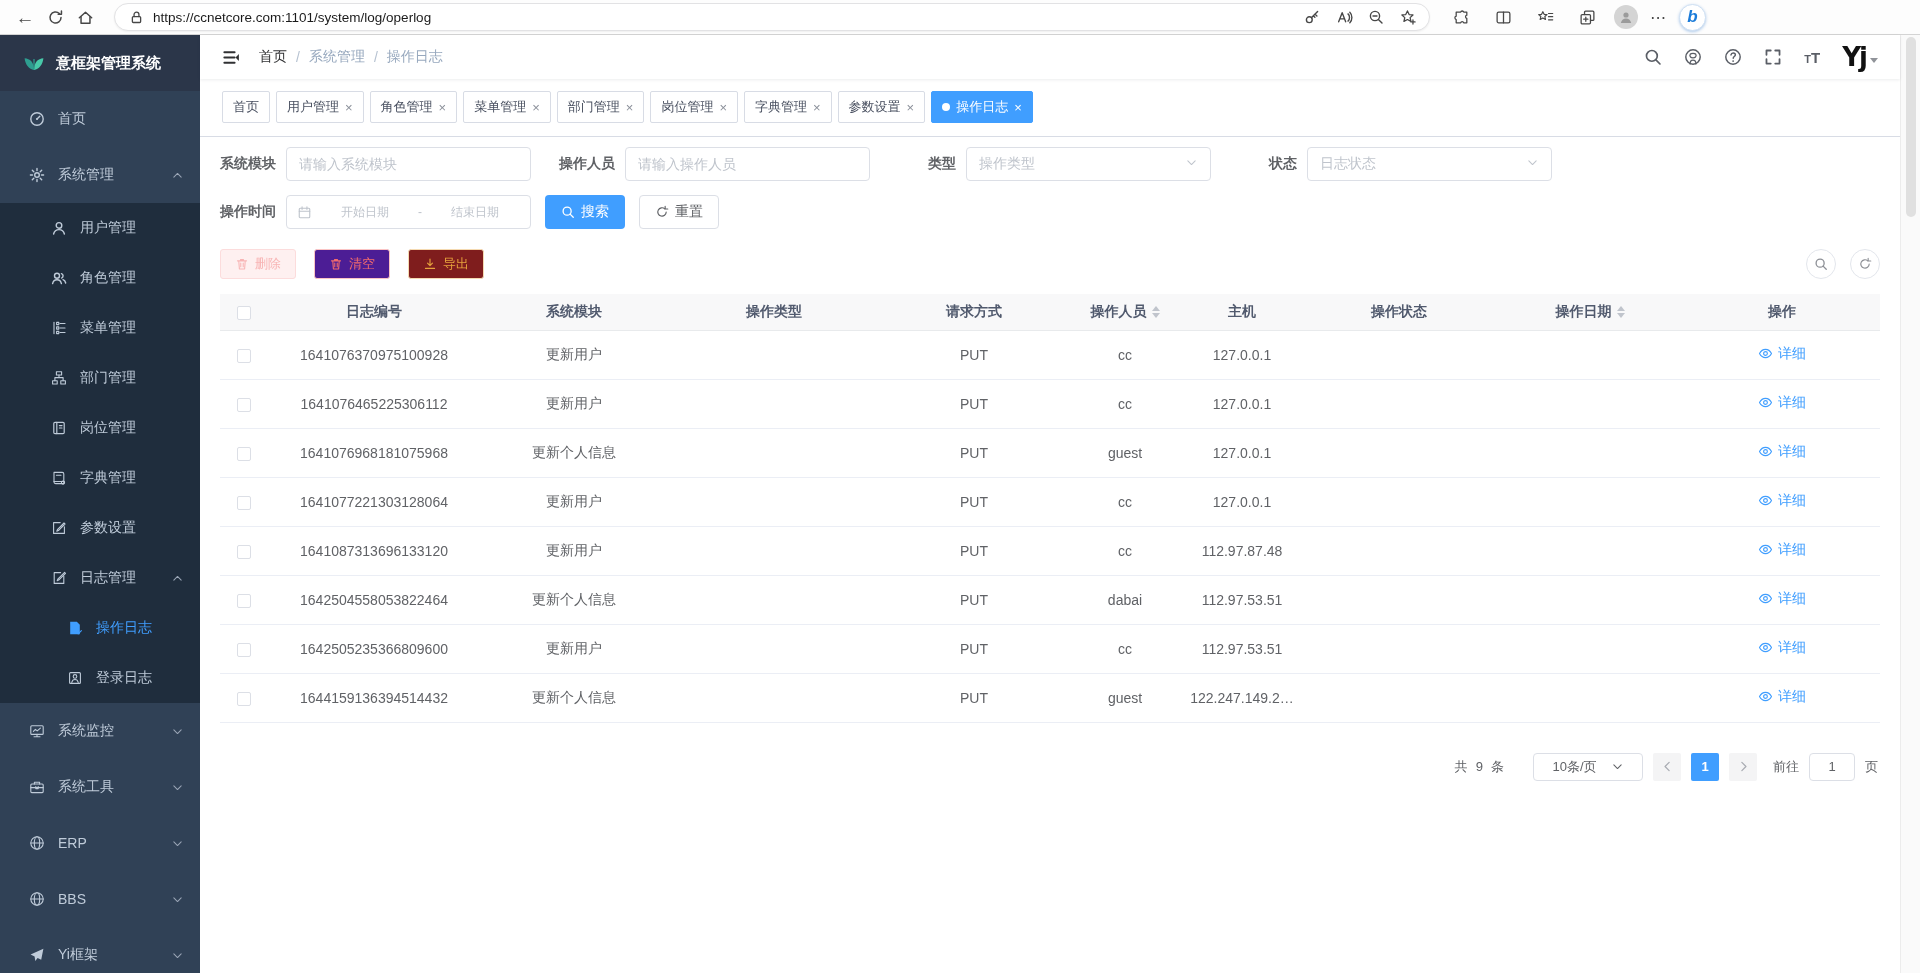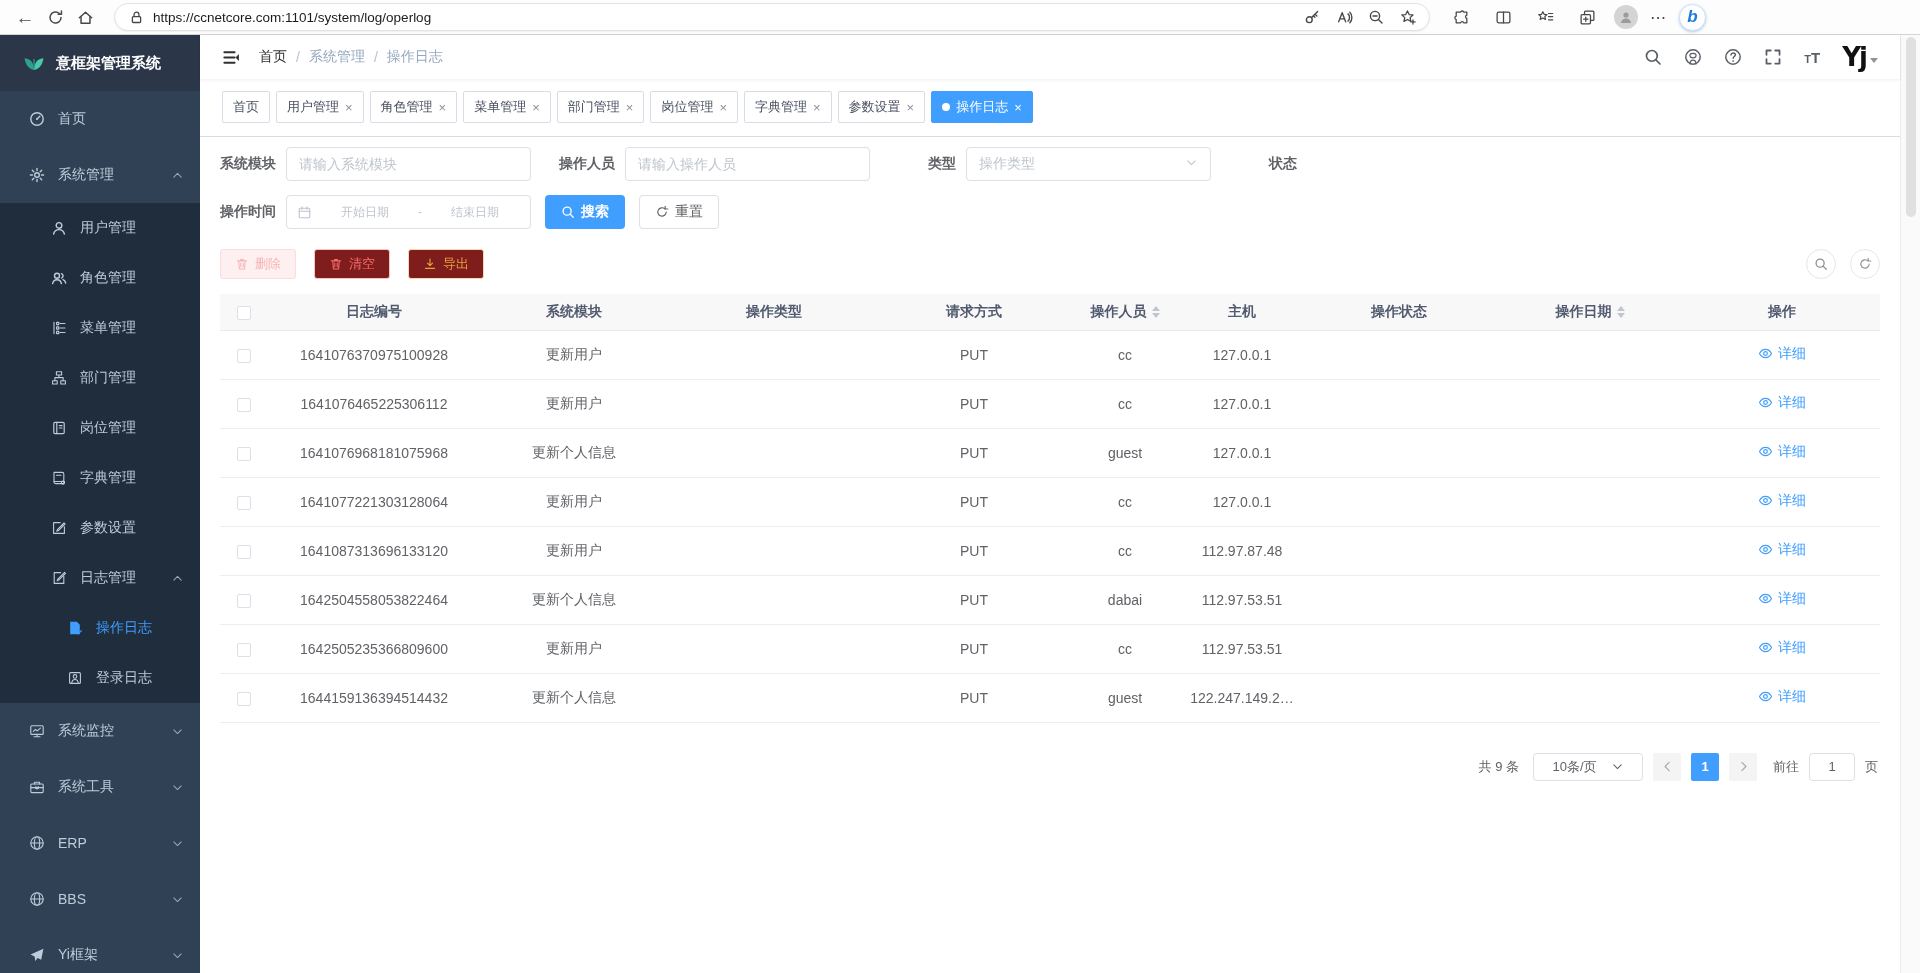--- a/index.html
+++ b/index.html
@@ -82,27 +82,27 @@
   .f-input input { border:none; outline:none; width:100%; font-size:14px; color:#606266; font-family:inherit; }
   .f-input input::placeholder { color:#bfc4cc; }
   .f-select { justify-content:space-between; color:#bfc4cc; cursor:pointer; }
   .extra-gap { margin-left:30px; }
   .date-range { width:245px; height:34px; border:1px solid #dcdfe6; border-radius:4px; display:flex;
                 align-items:center; padding:0 10px; color:#bfc4cc; font-size:12px; gap:8px; }
   .date-range .sep { color:#bfc4cc; }
   .dr-ph { flex:1; text-align:center; white-space:nowrap; }
   .btn { display:inline-flex; align-items:center; justify-content:center; gap:6px; border-radius:4px;
          font-size:14px; cursor:pointer; border:1px solid transparent; font-family:inherit; }
-  .btn-primary { background:#409eff; color:#fff; height:34px; padding:0 15px; margin-left:14px;font-weight:bold; }
+  .btn-primary { background:#409eff; color:#fff; height:34px; padding:0 15px; margin-left:14px; }
   .btn-plain { background:#fff; color:#606266; border-color:#dcdfe6; height:34px; padding:0 15px; margin-left:14px; }
 
   .tool-row { display:flex; align-items:center; margin:20px 0 15px 0; }
   .btn-mini { height:30px; padding:0 14px; font-size:13px; border-radius:3px; }
   .btn-danger-disabled { background:#fef0f0; border-color:#fcdcdc; color:#f8b4b4; cursor:not-allowed; }
-  .btn-danger { background:#7f1d1d; border-color:#fbc4c4; color:#f56c6c; margin-left:18px; }
+  .btn-danger { background:#4c1d95; border-color:#fbc4c4; color:#f56c6c; margin-left:18px; }
   .btn-warning { background:#7f1d1d; border-color:#f5dab1; color:#e6a23c; margin-left:18px; }
   .tool-right { margin-left:auto; display:flex; gap:14px; }
   .circ-btn { width:30px; height:30px; border-radius:50%; border:1px solid #e3e6ec; background:#fff;
               display:flex; align-items:center; justify-content:center; color:#8d9096; cursor:pointer; }
 
   
   table.log { width:1660px; border-collapse:collapse; table-layout:fixed; }
   table.log th { background:#f8f8f9; height:36px; font-size:14px; color:#515a6e; font-weight:bold;
                  border-bottom:1px solid #e8eaec; text-align:center; white-space:nowrap; }
   table.log td { height:49px; font-size:14px; color:#606266; text-align:center; border-bottom:1px solid #ebeef5;
@@ -112,21 +112,21 @@
   .sort-carets { display:inline-flex; flex-direction:column; margin-left:5px; vertical-align:middle; gap:2px; }
   .car-up { width:0; height:0; border-left:4px solid transparent; border-right:4px solid transparent;
             border-bottom:5px solid #c0c4cc; }
   .car-dn { width:0; height:0; border-left:4px solid transparent; border-right:4px solid transparent;
             border-top:5px solid #c0c4cc; }
   .detail-link { color:#409eff; display:inline-flex; align-items:center; gap:5px; cursor:pointer; font-size:14px; }
 
   
   .pager { display:flex; align-items:center; justify-content:flex-end; margin-top:30px; font-size:13px;
            color:#606266; gap:10px; padding-right:2px; }
-  .pg-total { margin-right:4px; }
+  .pg-total { margin-right:19px;font-family:Liberation Mono, monospace; }
   .pg-size { width:110px; height:28px; border:1px solid #dcdfe6; border-radius:4px; display:flex; align-items:center;
              justify-content:center; gap:14px; color:#606266; cursor:pointer; }
   .pg-btn { width:28px; height:28px; border-radius:2px; background:#f4f4f5; display:flex; align-items:center;
             justify-content:center; color:#a8abb2; cursor:pointer; }
   .pg-cur { width:28px; height:28px; border-radius:2px; background:#409eff; color:#fff; display:flex;
             align-items:center; justify-content:center; font-weight:bold; cursor:default; }
   .pg-goto-input { width:46px; height:28px; border:1px solid #dcdfe6; border-radius:4px; text-align:center;
                    font-size:13px; color:#606266; outline:none; font-family:inherit; }
 </style>
 </head>
@@ -544,20 +544,26 @@
             <span class="flabel">类型</span>
             <span class="f-select">
               <span>操作类型</span>
               <span><svg width="13" height="13" viewBox="0 0 16 16" fill="none" stroke="currentColor" stroke-width="1.3" stroke-linecap="round" stroke-linejoin="round">
                     <path d="M3.5 6 8 10.5 12.5 6"></path>
                   </svg></span>
             </span>
           </div>
           <div class="fitem extra-gap">
             <span class="flabel">状态</span>
+            <span class="f-select">
+              <span>日志状态</span>
+              <span><svg width="13" height="13" viewBox="0 0 16 16" fill="none" stroke="currentColor" stroke-width="1.3" stroke-linecap="round" stroke-linejoin="round">
+                    <path d="M3.5 6 8 10.5 12.5 6"></path>
+                  </svg></span>
+            </span>
           </div>
         </div>
 
         <div class="filter-row">
           <div class="fitem" style="margin-right:0;">
             <span class="flabel">操作时间</span>
             <span class="date-range">
               <span style="display:flex;">
                   <svg width="15" height="15" viewBox="0 0 16 16" fill="none" stroke="currentColor" stroke-width="1.2" stroke-linecap="round" stroke-linejoin="round">
                     <rect x="2.4" y="3.4" width="11.2" height="10.2" rx="1"></rect>

